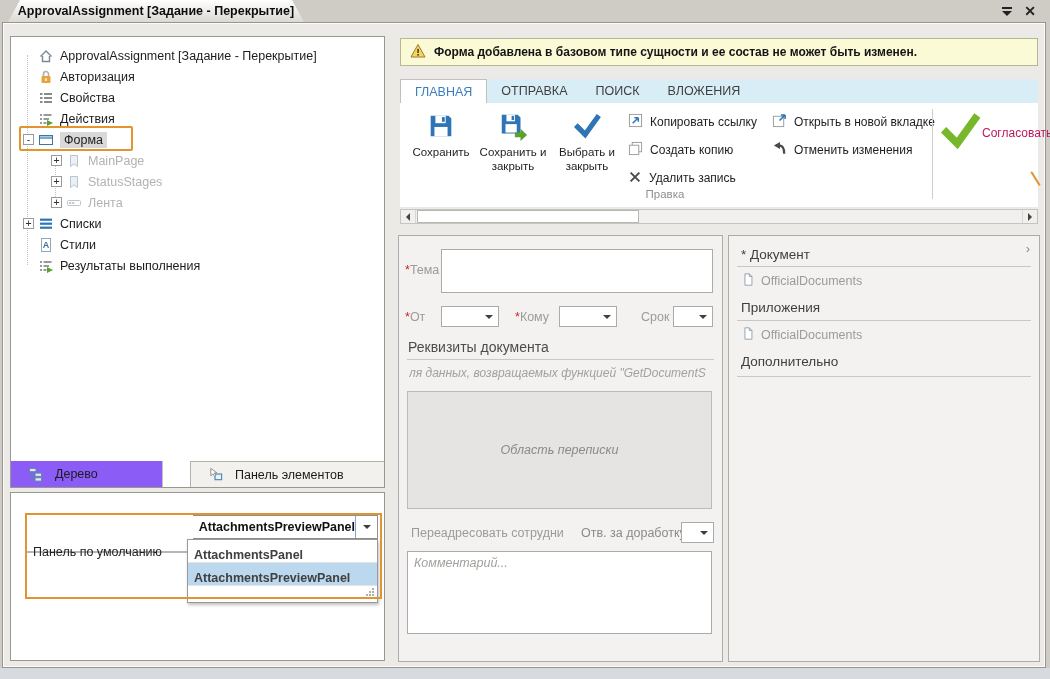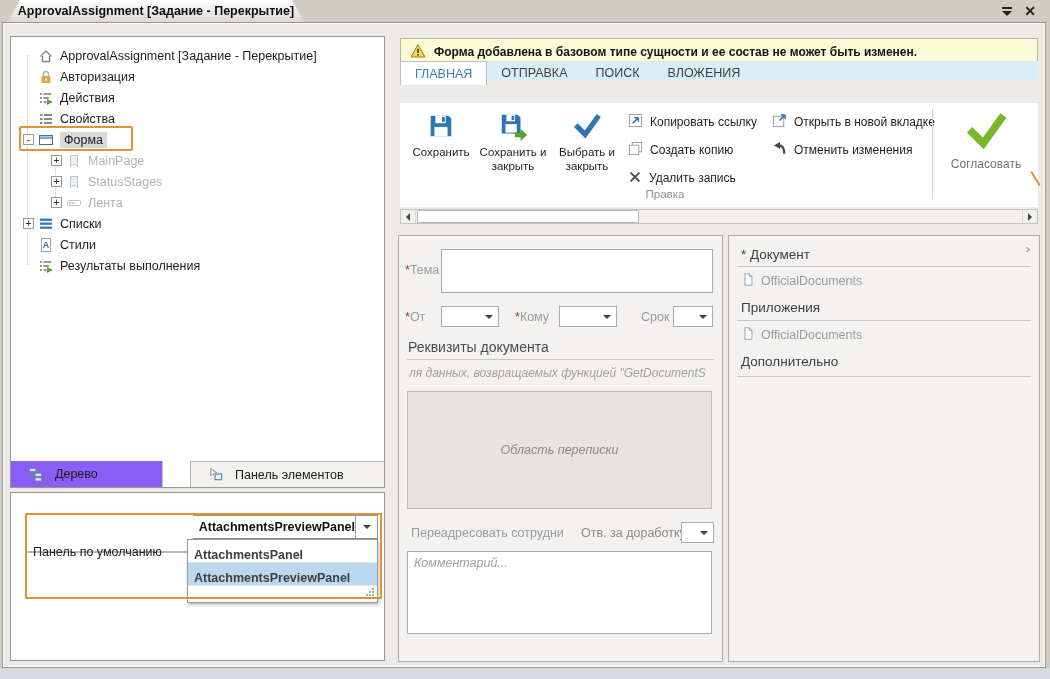--- a/index.html
+++ b/index.html
@@ -68,31 +68,31 @@
   .grip { position:absolute; right:2px; bottom:2px; }
   .params-orange { position:absolute; left:14px; top:20px; width:357px; height:86px; border:2px solid #e2952f; pointer-events:none; z-index:5; }
   
   .warning-bar {
     position:absolute; left:400px; top:38px; width:638px; height:28px; z-index:2;
     background:#fbfad6; border:1px solid #b8b594;
     display:flex; align-items:center; gap:8px; padding-left:9px;
     font-size:12px; font-weight:bold; color:#141414;
   }
   
-  .tab-strip { position:absolute; left:400px; top:61px; width:638px; height:19px; background:#d9edf6; display:flex; z-index:2; }
+  .tab-strip { position:absolute; left:400px; top:79px; width:638px; height:36px; background:#d9edf6; display:flex; z-index:2; }
   .rtab { height:24px; display:flex; align-items:center; padding:0 14px; font-size:12.5px; color:#3f3f3f; }
   .rtab.active { background:#fff; color:#3a7ebf; border:1px solid #c2c0bc; border-bottom:none; }
   
   .ribbon { position:absolute; left:400px; top:103px; width:638px; height:104px; background:#fff; z-index:2; }
   .bigbtn { position:absolute; top:6px; width:72px; display:flex; flex-direction:column; align-items:center; font-size:11.5px; line-height:1.25; text-align:center; color:#1e1e1e; }
   .bigbtn .bicon { height:34px; display:flex; align-items:center; justify-content:center; margin-bottom:2px; }
   .smallbtn { position:absolute; display:flex; align-items:center; gap:7px; font-size:12px; color:#1e1e1e; height:18px; }
   .group-label { position:absolute; left:0; top:85px; width:530px; text-align:center; font-size:11.5px; color:#8f8f8f; }
   .ribbon-divider { position:absolute; left:532px; top:6px; height:90px; border-left:1px solid #d0cecb; }
-  .approve-btn { position:absolute; left:538px; top:6px; width:96px; display:flex; flex-direction:column; align-items:center; font-size:12px; color:#737373; }
+  .approve-btn { position:absolute; left:538px; top:6px; width:96px; display:flex; flex-direction:row; align-items:center; font-size:12px; color:#be185d; }
   .orange-mark { position:absolute; left:634px; top:66px; width:8px; height:16px; border-left:2px solid #e2952f; transform:rotate(-32deg); }
   
   .hscroll { position:absolute; left:400px; top:209px; width:638px; height:15px; background:#f1f0ee; border:1px solid #c6c4c0; z-index:2; }
   .hs-arrow { position:absolute; top:0; width:15px; height:13px; display:flex; align-items:center; justify-content:center; background:#f1f0ee; }
   .hs-left { left:0; border-right:1px solid #d9d7d3; }
   .hs-right { right:0; border-left:1px solid #d9d7d3; }
   .tri-l { width:0; height:0; border-top:4px solid transparent; border-bottom:4px solid transparent; border-right:4px solid #444; }
   .tri-r { width:0; height:0; border-top:4px solid transparent; border-bottom:4px solid transparent; border-left:4px solid #444; }
   .hs-thumb { position:absolute; left:16px; top:0; width:222px; height:13px; background:#fff; border:1px solid #b9b7b3; }
   
@@ -149,47 +149,47 @@
             <path d="M5.5 7.5 V5 a2.5 2.5 0 0 1 5 0 V7.5" fill="none" stroke="#b0b0b0" stroke-width="1.6"></path>
             <rect x="3.5" y="7" width="9" height="7" rx="1" fill="#e8a33d"></rect>
             <rect x="7.2" y="9.3" width="1.6" height="2.6" fill="#fff"></rect>
           </svg>
         </span>
       <span class="tlabel">Авторизация</span>
     </div>
     <div class="trow noexp">
       <span class="ticon">
           <svg width="16" height="16" viewBox="0 0 16 16">
+            <g fill="#8a8a8a">
+              <rect x="2" y="3" width="2.5" height="2"></rect>
+              <rect x="6" y="3" width="8" height="2"></rect>
+              <rect x="2" y="7" width="2.5" height="2"></rect>
+              <rect x="6" y="7" width="8" height="2"></rect>
+              <rect x="2" y="11" width="2.5" height="2"></rect>
+              <rect x="6" y="11" width="8" height="2"></rect>
+            </g>
+          </svg>
+        </span>
+      <span class="tlabel">Свойства</span>
+    </div>
+    <div class="trow noexp">
+      <span class="ticon">
+          <svg width="16" height="16" viewBox="0 0 16 16">
             <g fill="#9a9a9a">
               <rect x="2" y="3" width="2" height="2"></rect>
               <rect x="5.5" y="3" width="8" height="2"></rect>
               <rect x="2" y="7" width="2" height="2"></rect>
               <rect x="5.5" y="7" width="5.5" height="2"></rect>
               <rect x="2" y="11" width="2" height="2"></rect>
               <rect x="5.5" y="11" width="3" height="2"></rect>
             </g>
             <path d="M9 9 L15 12 L9 15 z" fill="#5aa22c"></path>
           </svg>
         </span>
       <span class="tlabel">Действия</span>
-    </div>
-    <div class="trow noexp">
-      <span class="ticon">
-          <svg width="16" height="16" viewBox="0 0 16 16">
-            <g fill="#8a8a8a">
-              <rect x="2" y="3" width="2.5" height="2"></rect>
-              <rect x="6" y="3" width="8" height="2"></rect>
-              <rect x="2" y="7" width="2.5" height="2"></rect>
-              <rect x="6" y="7" width="8" height="2"></rect>
-              <rect x="2" y="11" width="2.5" height="2"></rect>
-              <rect x="6" y="11" width="8" height="2"></rect>
-            </g>
-          </svg>
-        </span>
-      <span class="tlabel">Свойства</span>
     </div>
     <div class="trow">
       <div class="orange-box"></div>
       <span class="exp">-</span>
       <span class="ticon">
           <svg width="16" height="16" viewBox="0 0 16 16">
             <rect x="1.5" y="3.5" width="13" height="9" fill="#fff" stroke="#3a76a8"></rect>
             <rect x="1.5" y="3.5" width="13" height="2.6" fill="#a8cce4" stroke="#3a76a8"></rect>
           </svg>
         </span>

